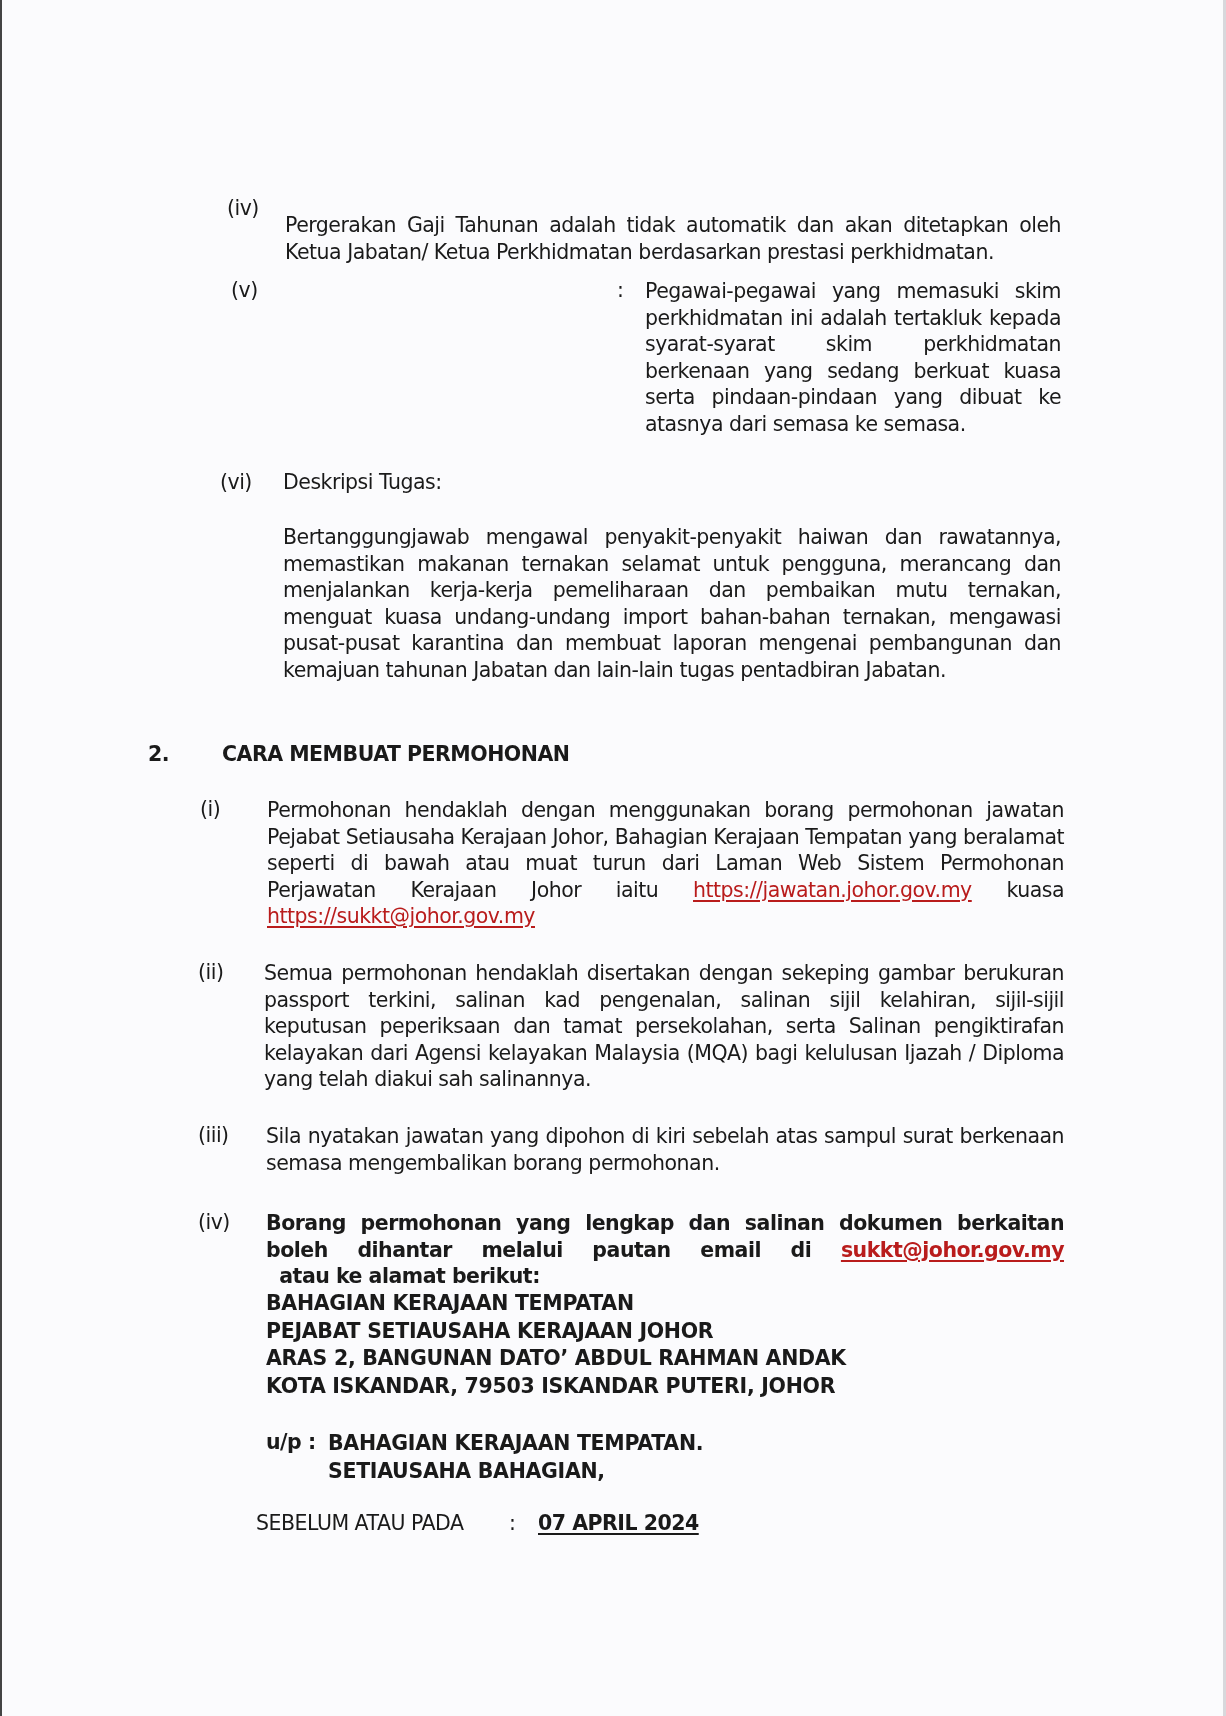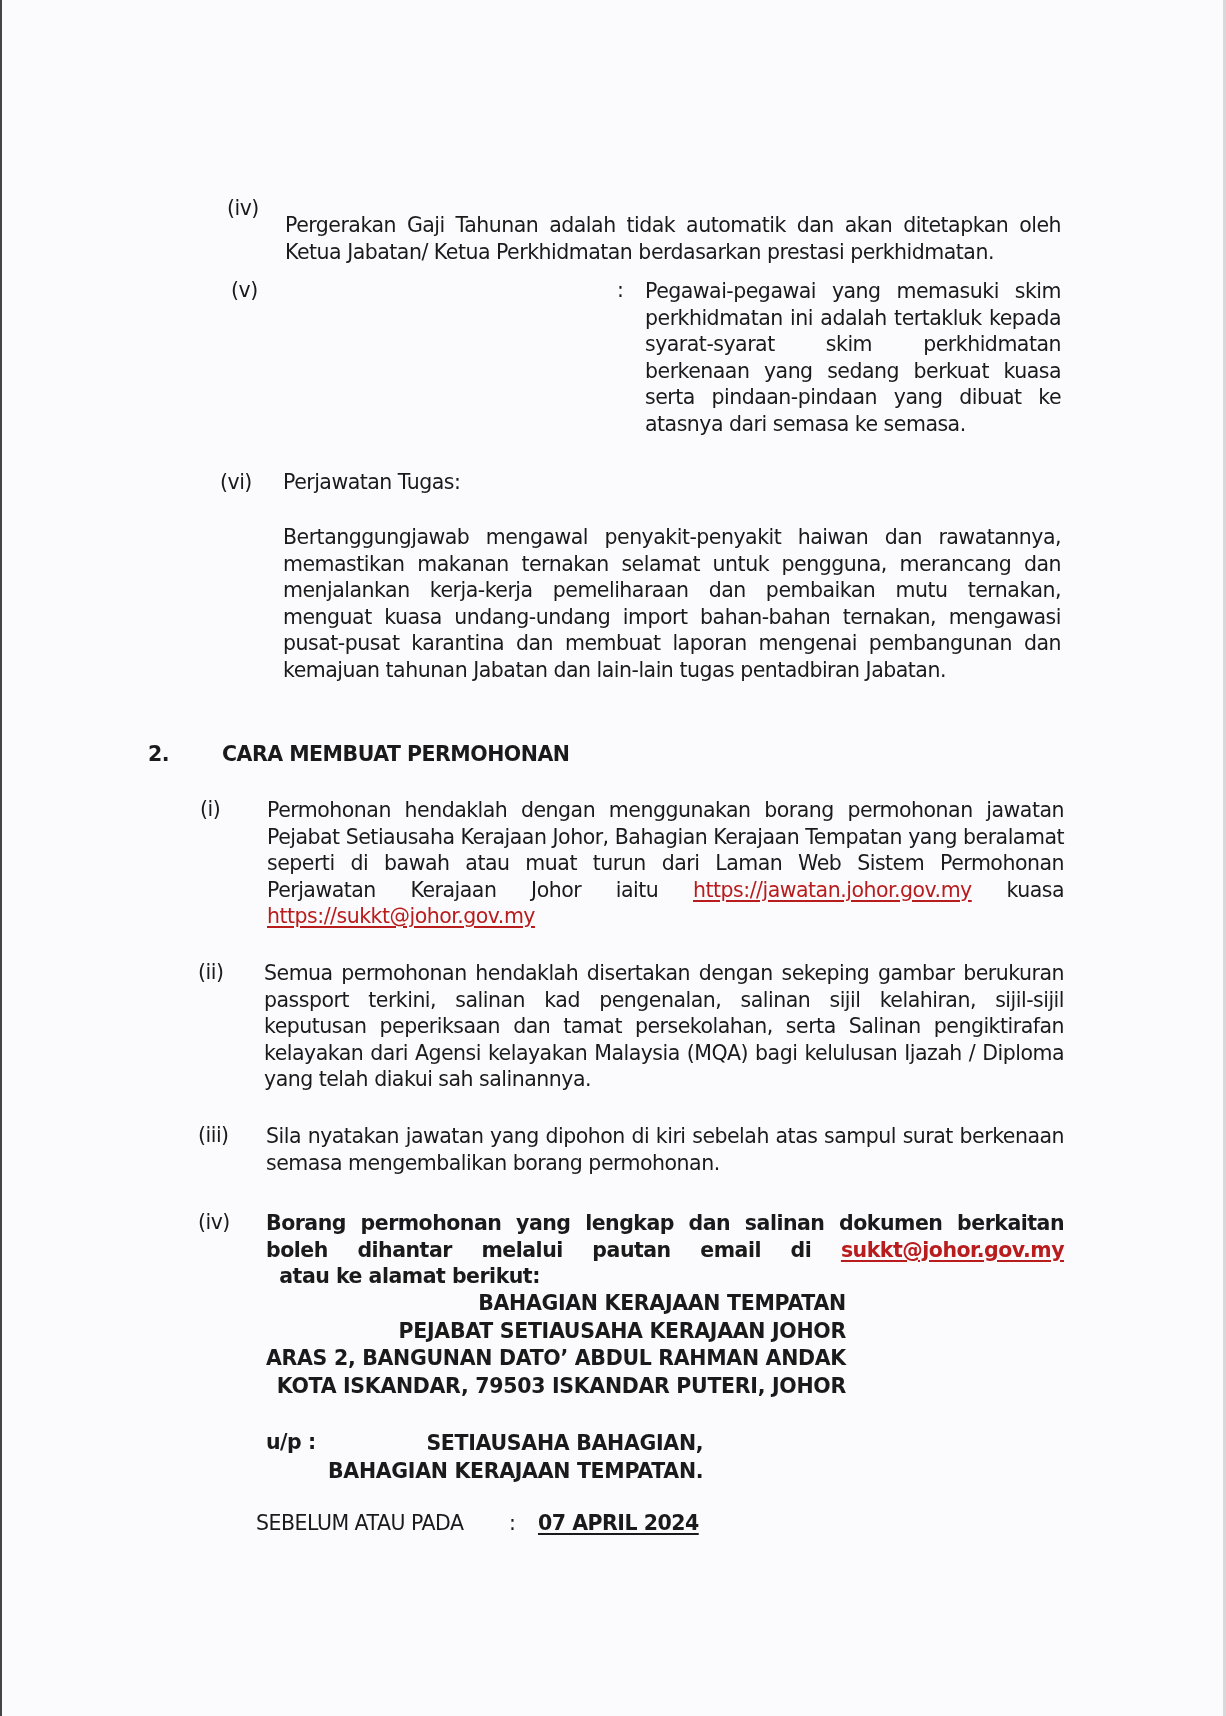--- a/index.html
+++ b/index.html
@@ -17,21 +17,21 @@
 
     .doc {
       position: absolute;
       left: 0; top: 0;
       width: 1226px;
       height: 1716px;
       font-size: 20.5px;
       letter-spacing: -0.5px;
     }
     .para { position: absolute; line-height: 26.5px; text-align: justify; text-align-last: left; }
-    .num { position: absolute; text-align: right; }
+    .num { position: absolute; }
     .bold { font-weight: bold; }
     .u { text-decoration: underline; text-underline-offset: 3px; }
     a.u { color: #b91c1c; }
 
     
     #iv-a-num { left: 227px; top: 196px; }
     #iv-a-text { left: 285px; top: 212px; width: 776px; }
 
     
     #v-num { left: 231px; top: 278px; }
@@ -77,21 +77,21 @@
 <div class="doc">
 
   <span class="num" id="iv-a-num">(iv)</span>
   <div class="para" id="iv-a-text">Pergerakan Gaji Tahunan adalah tidak automatik dan akan ditetapkan oleh Ketua Jabatan/ Ketua Perkhidmatan berdasarkan prestasi perkhidmatan.</div>
 
   <span class="num" id="v-num">(v)</span>
   <span class="num" id="v-colon">:</span>
   <div class="para" id="v-text">Pegawai-pegawai yang memasuki skim perkhidmatan ini adalah tertakluk kepada syarat-syarat skim perkhidmatan berkenaan yang sedang berkuat kuasa serta pindaan-pindaan yang dibuat ke atasnya dari semasa ke semasa.</div>
 
   <span class="num" id="vi-num">(vi)</span>
-  <span class="num" id="vi-label">Perjawatan Tugas:</span>
+  <span class="num" id="vi-label">Deskripsi Tugas:</span>
   <div class="para" id="vi-text">Bertanggungjawab mengawal penyakit-penyakit haiwan dan rawatannya, memastikan makanan ternakan selamat untuk pengguna, merancang dan menjalankan kerja-kerja pemeliharaan dan pembaikan mutu ternakan, menguat kuasa undang-undang import bahan-bahan ternakan, mengawasi pusat-pusat karantina dan membuat laporan mengenai pembangunan dan kemajuan tahunan Jabatan dan lain-lain tugas pentadbiran Jabatan.</div>
 
   <span class="num bold" id="sec2-num">2.</span>
   <span class="num bold" id="sec2-title">CARA MEMBUAT PERMOHONAN</span>
 
   <span class="num" id="i-num">(i)</span>
   <div class="para" id="i-text"><span>Permohonan hendaklah dengan menggunakan borang permohonan jawatan Pejabat Setiausaha Kerajaan Johor, Bahagian Kerajaan Tempatan yang beralamat seperti di bawah atau muat turun dari Laman Web Sistem Permohonan Perjawatan Kerajaan Johor iaitu </span><a class="u">https://jawatan.johor.gov.my</a><span> kuasa </span><a class="u">https://sukkt@johor.gov.my</a></div>
 
   <span class="num" id="ii-num">(ii)</span>
   <div class="para" id="ii-text">Semua permohonan hendaklah disertakan dengan sekeping gambar berukuran passport terkini, salinan kad pengenalan, salinan sijil kelahiran, sijil-sijil keputusan peperiksaan dan tamat persekolahan, serta Salinan pengiktirafan kelayakan dari Agensi kelayakan Malaysia (MQA) bagi kelulusan Ijazah / Diploma yang telah diakui sah salinannya.</div>
@@ -104,21 +104,21 @@
 
   <div class="num" id="address">
     <div>BAHAGIAN KERAJAAN TEMPATAN</div>
     <div>PEJABAT SETIAUSAHA KERAJAAN JOHOR</div>
     <div>ARAS 2, BANGUNAN DATO’ ABDUL RAHMAN ANDAK</div>
     <div>KOTA ISKANDAR, 79503 ISKANDAR PUTERI, JOHOR</div>
   </div>
 
   <span class="num" id="attn-prefix">u/p :</span>
   <div class="num" id="attn">
+    <div>BAHAGIAN KERAJAAN TEMPATAN.</div>
     <div>SETIAUSAHA BAHAGIAN,</div>
-    <div>BAHAGIAN KERAJAAN TEMPATAN.</div>
   </div>
 
   <span class="num" id="deadline-label">SEBELUM ATAU PADA</span>
   <span class="num" id="deadline-colon">:</span>
   <span class="num u" id="deadline-date">07 APRIL 2024</span>
 
 </div>
 
 </body></html>

